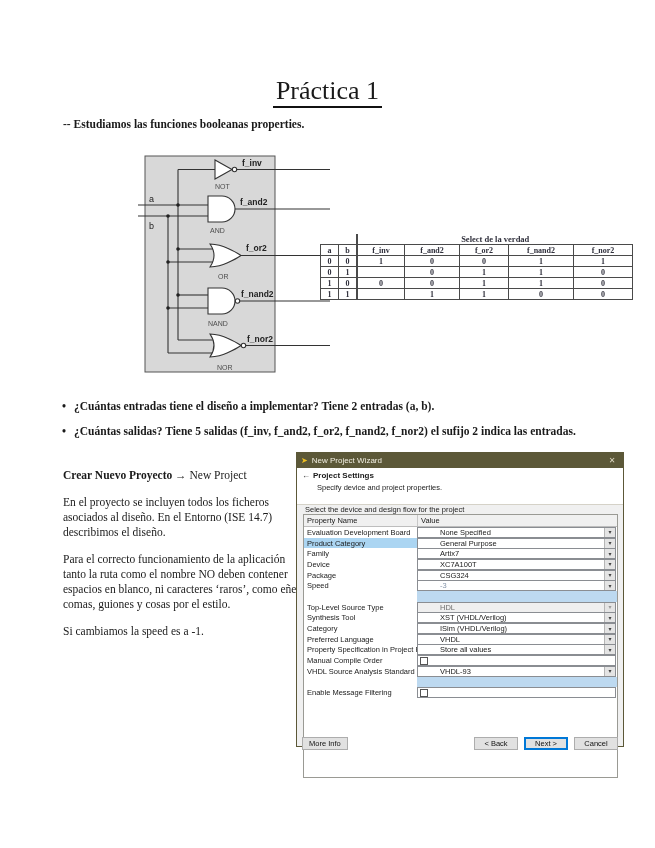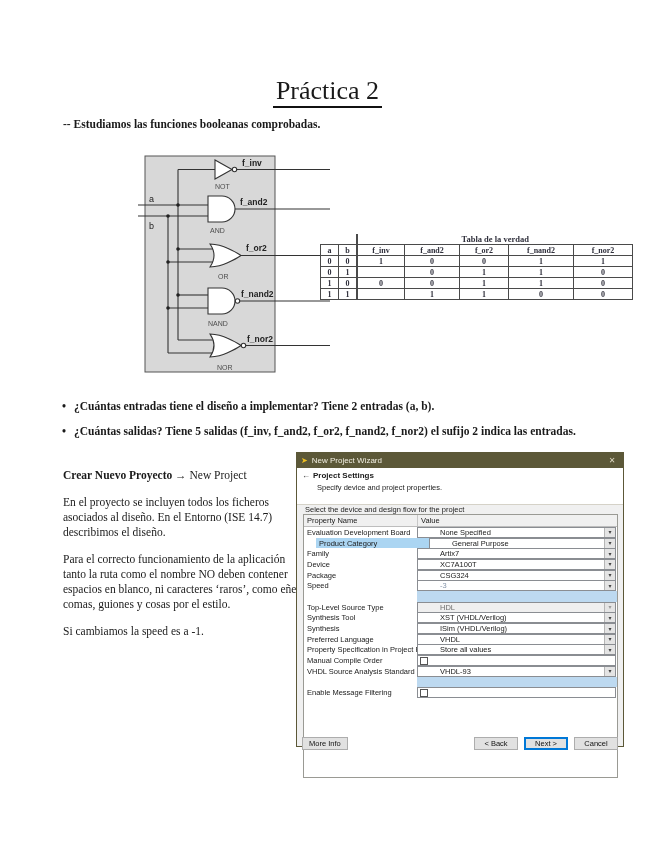--- a/index.html
+++ b/index.html
@@ -63,21 +63,21 @@
   .wz-panel{position:absolute;left:6px;top:61px;width:315px;height:264px;background:#fff;
           border:1px solid #9a9a94;box-sizing:border-box;overflow:hidden;}
   .wz-phead{display:flex;height:11px;background:#f0f0f0;border-bottom:1px solid #bdbdbd;
           align-items:center;}
   .ph-name{width:110px;padding-left:3px;border-right:1px solid #c8c8c8;align-self:stretch;
           display:flex;align-items:center;}
   .ph-value{flex:1;padding-left:3px;}
   .prow{display:flex;height:10.7px;align-items:flex-start;}
   .plabel{width:110px;padding-left:3px;align-self:stretch;display:flex;align-items:center;
           white-space:nowrap;overflow:hidden;}
-  .prow.sel .plabel{background:var(--highlight,#abd5f2);margin-left:12px;}
+  .prow.sel .plabel{background:var(--highlight,#abd5f2);}
   .pvalue{flex:1;align-self:stretch;display:flex;align-items:center;padding-right:1px;}
   .combo{flex:1;height:9px;border:1px solid #8a8d92;background:#fff;display:flex;
           align-items:center;overflow:hidden;}
   .combo-text{flex:1;padding-left:2px;white-space:nowrap;overflow:hidden;margin-left:20px;}
   .combo-arrow{width:10px;align-self:stretch;background:#e4e4e4;border-left:1px solid #b5b5b5;
           display:flex;align-items:center;justify-content:center;font-size:6px;color:#444;line-height:1;}
   .combo.disabled{background:#efefef;color:#6e6e6e;}
   .combo.disabled .combo-arrow{color:#9a9a9a;}
   .combo.muted .combo-text{color:#8595aa;}
   .field{flex:1;height:9px;border:1px solid #8a8d92;background:#fff;display:flex;align-items:center;}
@@ -91,23 +91,23 @@
   .btn.fixed{width:44px;padding:0;}
   .btn.primary{border-color:var(--accent,#0078d7);box-shadow:inset 0 0 0 1px var(--accent,#0078d7);}
   .wz-btn-spacer{flex:1;}
 </style>
 </head>
 <body>
 
 <div class="page">
 
   <div class="doc-title-wrap">
-    <span class="doc-title">Práctica 2</span>
+    <span class="doc-title">Práctica 1</span>
   </div>
-  <div class="intro-line">-- Estudiamos las funciones booleanas comprobadas.</div>
+  <div class="intro-line">-- Estudiamos las funciones booleanas properties.</div>
 
   <svg class="circuit" viewBox="0 0 205 225" width="205" height="225">
     <rect x="15" y="4" width="130" height="216" fill="#d8d8d8" stroke="#555" stroke-width="1"></rect>
     <g stroke="#333" stroke-width="1.1" fill="none">
       <line x1="8" y1="53" x2="78" y2="53"></line>
       <line x1="8" y1="64" x2="78" y2="64"></line>
       <line x1="48" y1="17.5" x2="48" y2="188"></line>
       <line x1="38" y1="64" x2="38" y2="201"></line>
       <line x1="48" y1="17.5" x2="85" y2="17.5"></line>
       <line x1="48" y1="97" x2="84" y2="97"></line>
@@ -152,21 +152,21 @@
     <text class="gate-label" x="88" y="127">OR</text>
     <text class="gate-label" x="78" y="174">NAND</text>
     <text class="gate-label" x="87" y="218">NOR</text>
   </svg>
 
 
   <table class="truth-table">
       <tbody>
         <tr>
           <td class="tt-corner" colspan="2"></td>
-          <td class="tt-caption" colspan="5">Tabla de la verdad</td>
+          <td class="tt-caption" colspan="5">Select de la verdad</td>
         </tr>
         <tr>
           <th>a</th>
           <th class="thick-r">b</th>
           <th>f_inv</th>
           <th>f_and2</th>
           <th>f_or2</th>
           <th>f_nand2</th>
           <th>f_nor2</th>
         </tr>
@@ -317,21 +317,21 @@
           <div class="prow">
             <div class="plabel">Synthesis Tool</div>
             <div class="pvalue">
               <div class="combo">
                 <span class="combo-text">XST (VHDL/Verilog)</span>
                 <span class="combo-arrow">▾</span>
               </div>
             </div>
           </div>
           <div class="prow">
-            <div class="plabel">Synthesis</div>
+            <div class="plabel">Category</div>
             <div class="pvalue">
               <div class="combo">
                 <span class="combo-text">ISim (VHDL/Verilog)</span>
                 <span class="combo-arrow">▾</span>
               </div>
             </div>
           </div>
           <div class="prow">
             <div class="plabel">Preferred Language</div>
             <div class="pvalue">

